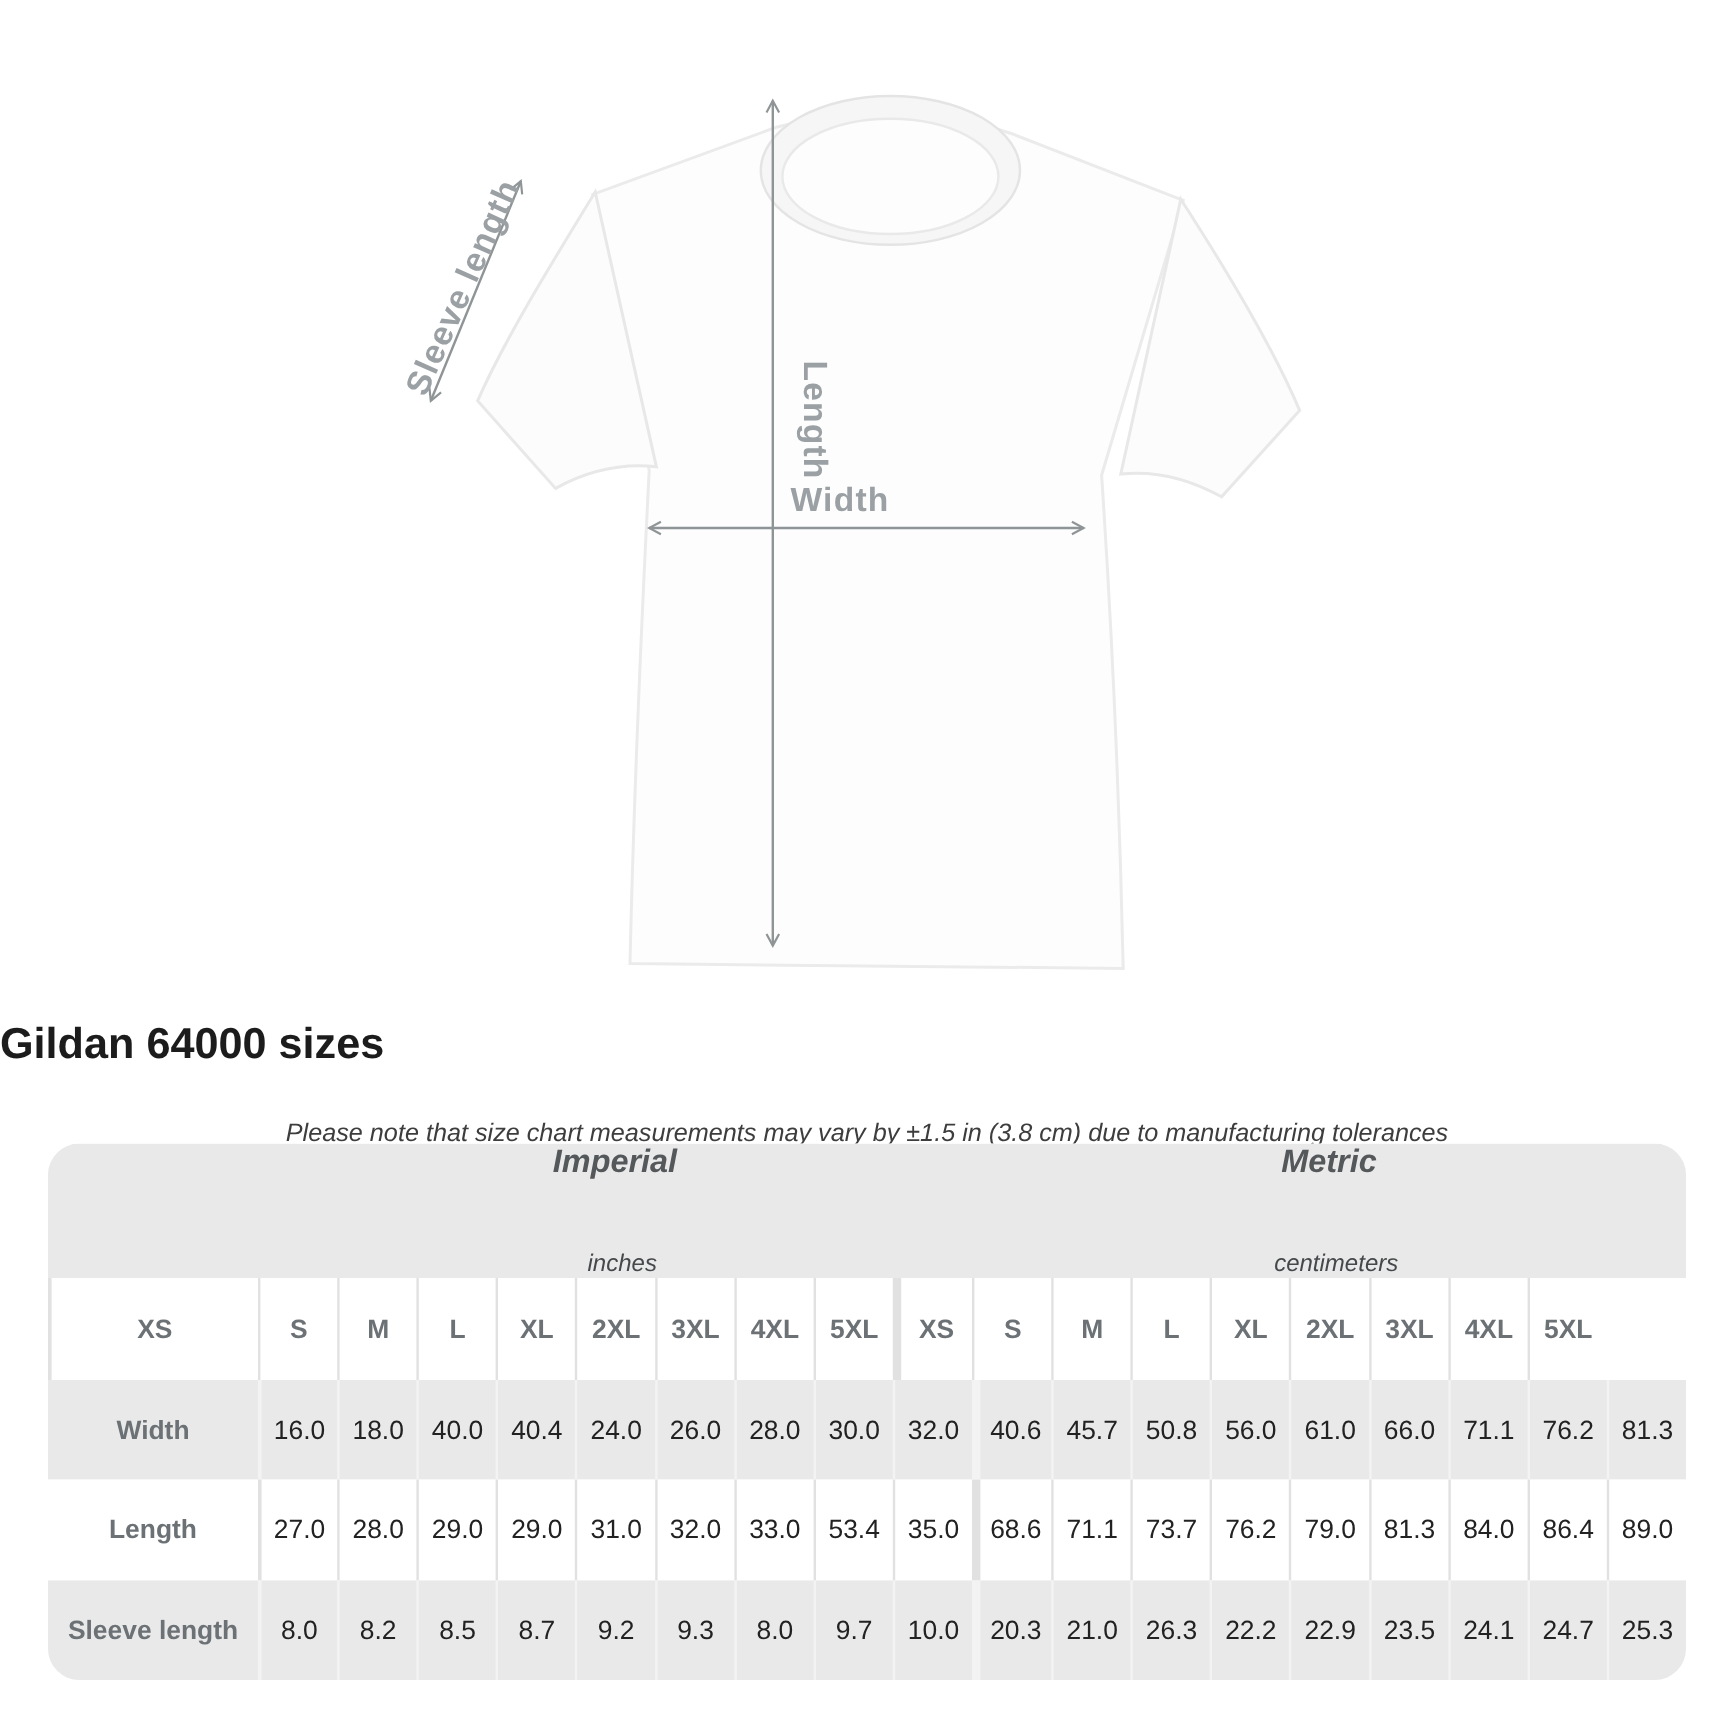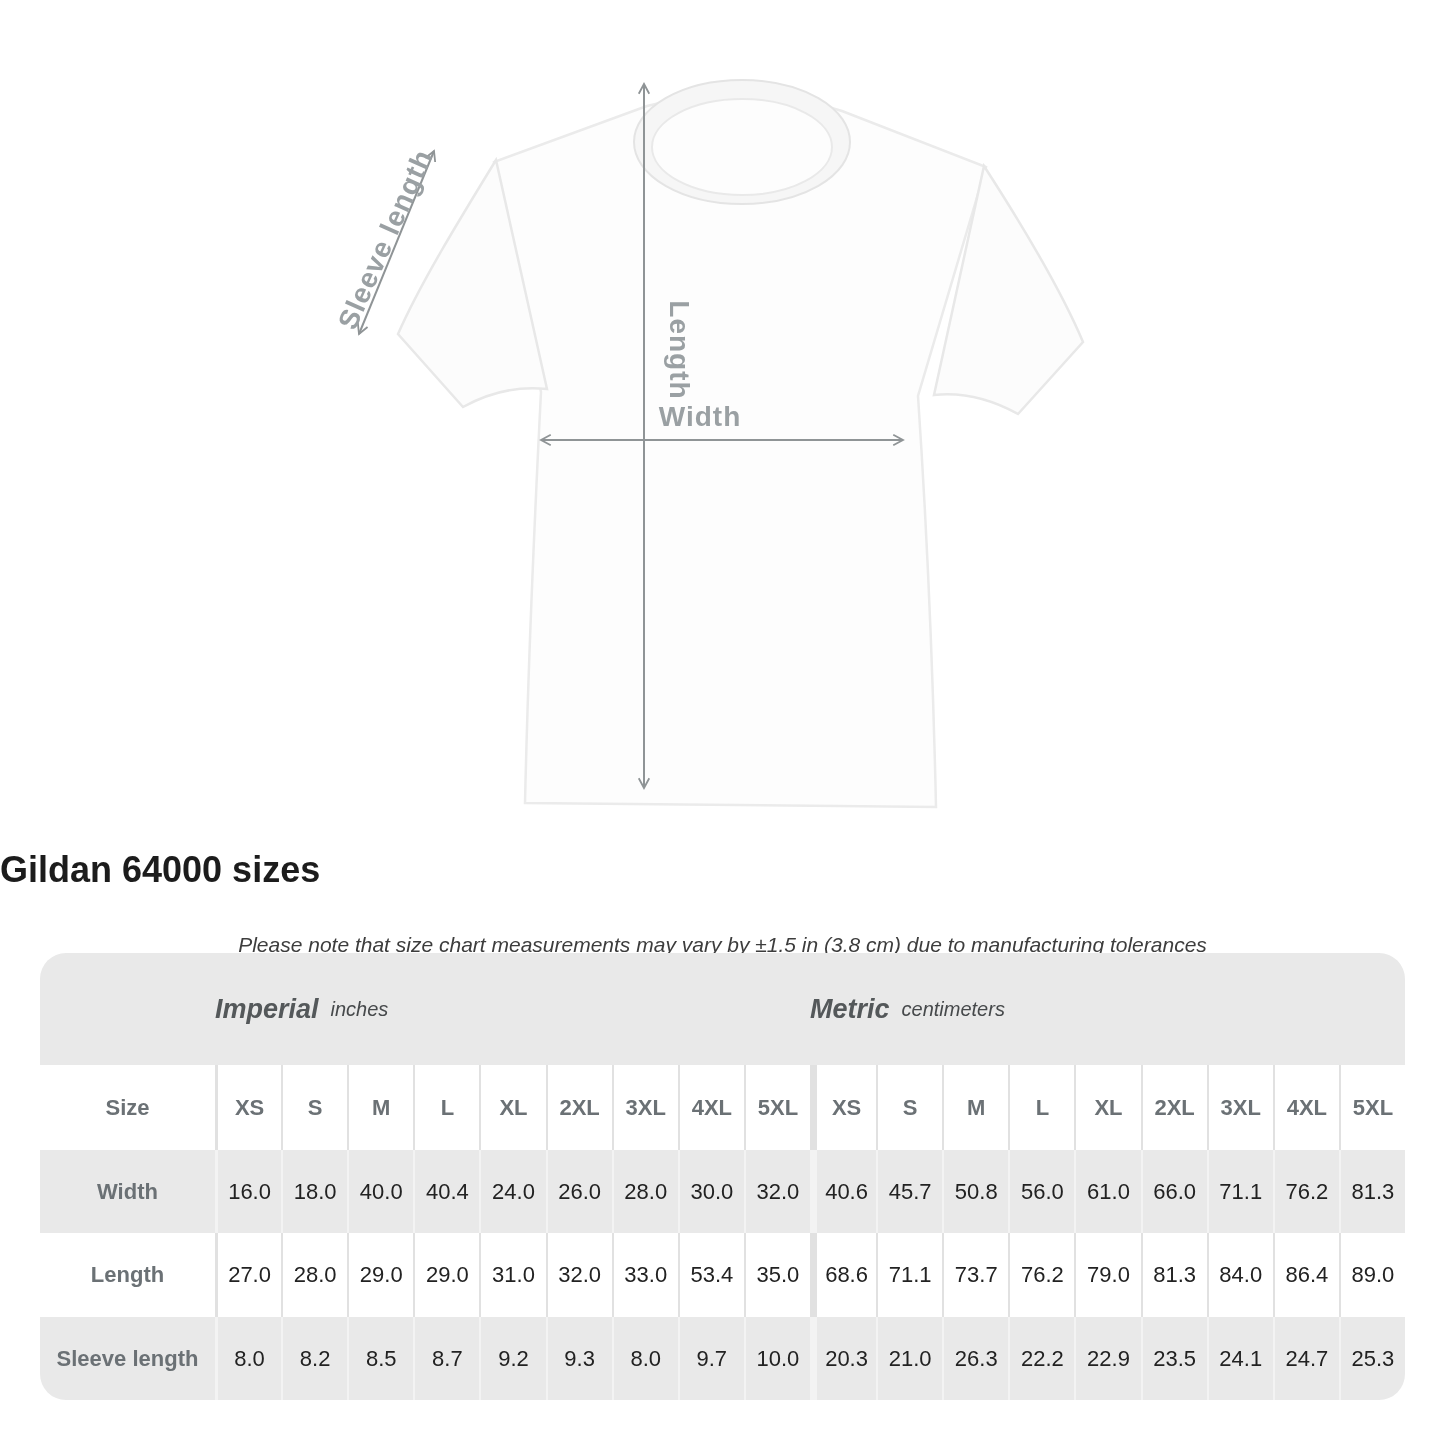--- a/index.html
+++ b/index.html
@@ -18,21 +18,21 @@
     font-style:italic;font-size:21px;color:#3d3d3d;
   }
   .size-table{
     position:absolute;left:40px;top:953px;width:1365px;height:447px;
     border-radius:26px;overflow:hidden;background:#ffffff;
   }
   .band{
     height:112px;background:#e9e9e9;
     display:grid;grid-template-columns:175px 595px 595px;
   }
-  .band .group{display:flex;flex-direction:row;align-items:center;justify-content:flex-start;row-gap:7px;}
+  .band .group{display:flex;flex-direction:column;align-items:center;justify-content:space-between;row-gap:7px;}
   .group-label{font-weight:bold;font-style:italic;font-size:27px;color:#54585a;}
   .group-sub{font-style:italic;font-size:20px;color:#46494b;margin-left:12px;}
   .trow{display:grid;grid-template-columns:175px repeat(18,1fr);}
   .trow.white{background:#ffffff;--div:#e1e1e1;}
   .trow.gray{background:#e9e9e9;--div:#f3f3f3;}
   .r-size{height:85px;}
   .r-h83{height:83px;}
   .r-h84{height:84px;}
   .tcell{
     display:flex;align-items:center;justify-content:center;
@@ -102,21 +102,20 @@
         <div class="group-label">Imperial</div>
         <div class="group-sub">inches</div>
       </div>
       <div class="group">
         <div class="group-label">Metric</div>
         <div class="group-sub">centimeters</div>
       </div>
     </div>
 
     <div class="trow white r-size">
-        <div class="tcell head rlabel">Size</div>
         <div class="tcell head c1">XS</div>
         <div class="tcell head c2">S</div>
         <div class="tcell head c3">M</div>
         <div class="tcell head c4">L</div>
         <div class="tcell head c5">XL</div>
         <div class="tcell head c6">2XL</div>
         <div class="tcell head c7">3XL</div>
         <div class="tcell head c8">4XL</div>
         <div class="tcell head c9">5XL</div>
         <div class="tcell head c10">XS</div>

